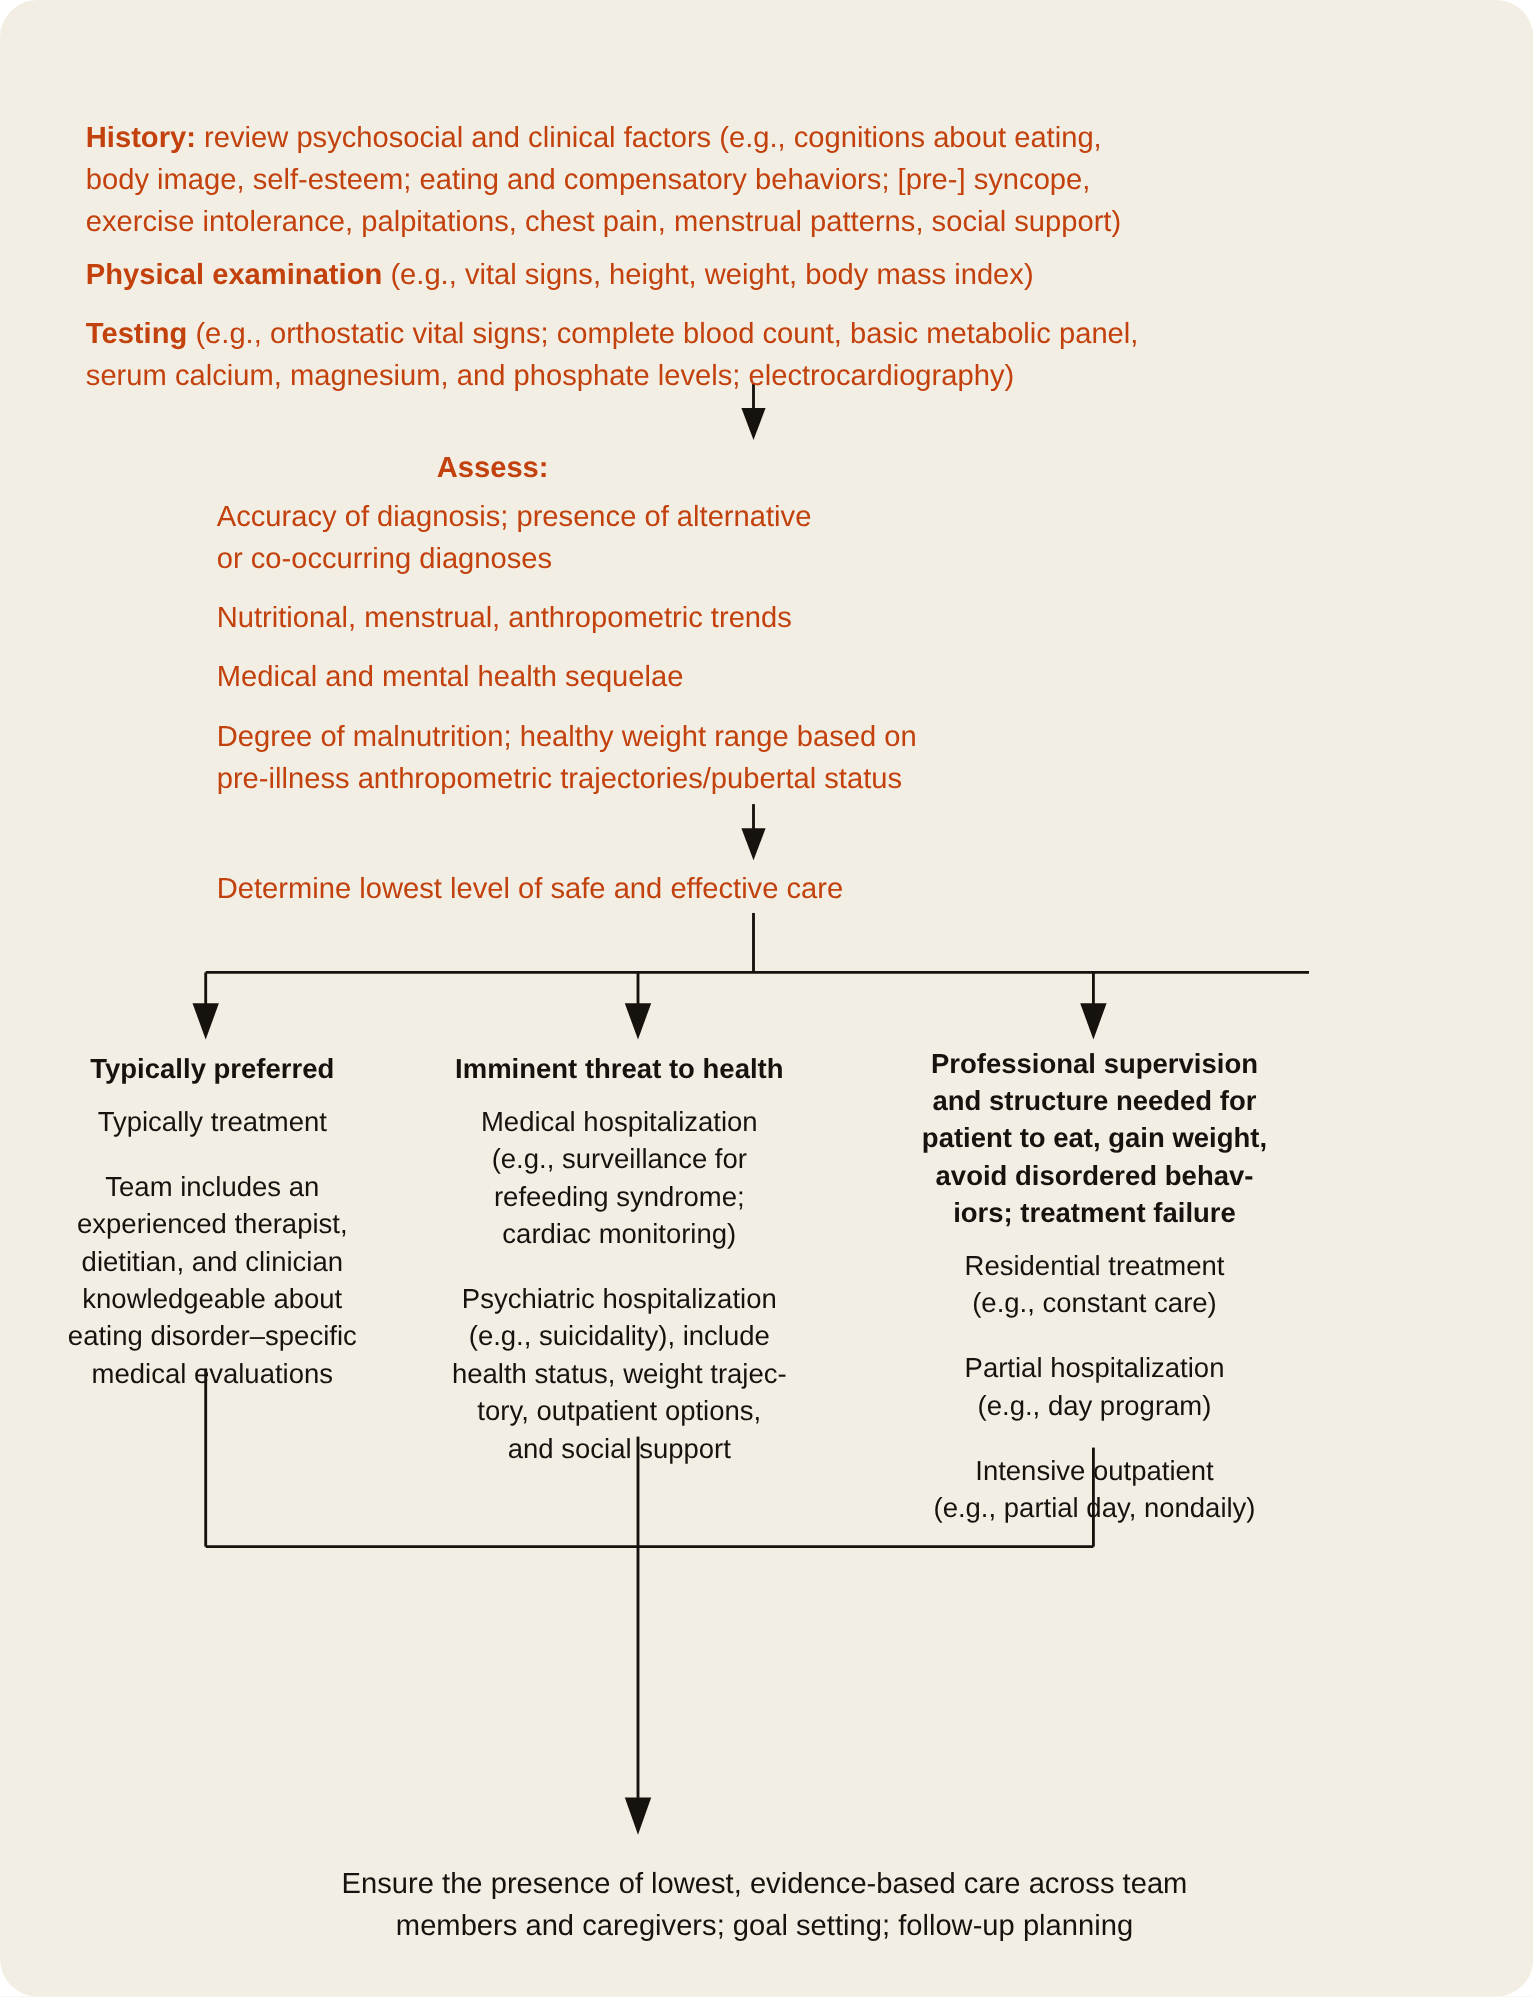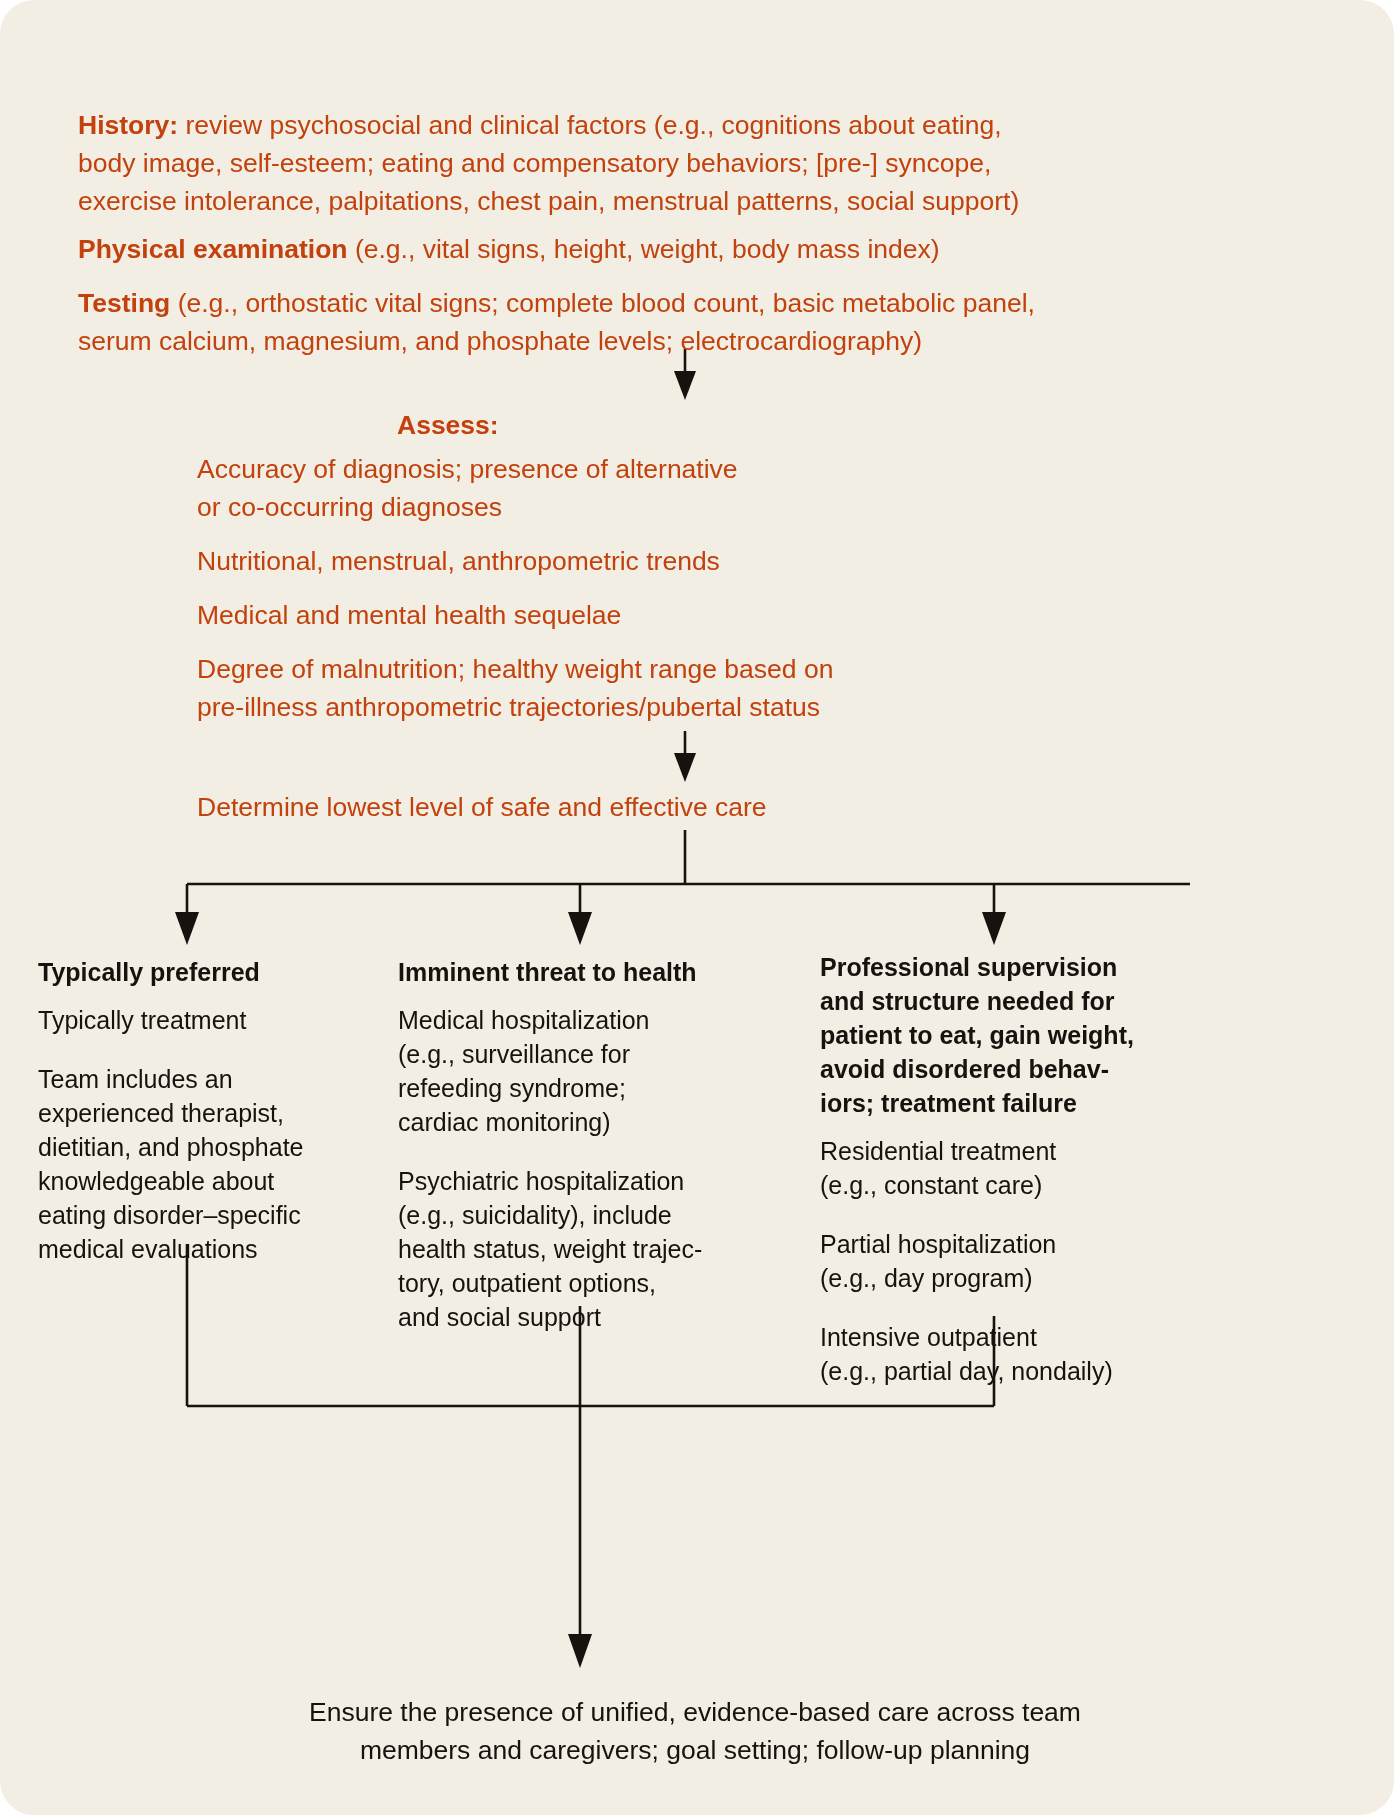--- a/index.html
+++ b/index.html
@@ -31,21 +31,21 @@
 
   
   #assess-title{left:397px;top:408px;width:600px;font-size:26.5px;line-height:34px;font-weight:700;}
   #assess-list{left:197px;top:450px;width:1000px;font-size:26.5px;line-height:38px;}
   #assess-list .item{margin-top:16px;}
   #assess-list .item:first-child{margin-top:0;}
 
   #determine{left:197px;top:789px;width:1000px;font-size:26.5px;line-height:36px;}
 
   
-  .col{position:absolute;color:#16130f;font-size:25px;line-height:34px;}
+  .col{position:absolute;text-align:center;color:#16130f;font-size:25px;line-height:34px;}
   .col .head{font-weight:700;margin-bottom:14px;}
   .col .para{margin-top:16px;}
   .col .para:first-of-type{margin-top:0;}
 
   #col-left{left:38px;top:955px;width:310px;}
   #col-mid{left:398px;top:955px;width:330px;}
   #col-right{left:820px;top:950px;width:350px;}
 
   #footer{left:150px;top:1693px;width:1090px;font-size:26.5px;line-height:38px;color:#16130f;text-align:center;}
 
@@ -130,21 +130,21 @@
     <div class="tblock" id="determine">Determine lowest level of safe and effective care</div>
 
     <div class="col" id="col-left">
       <div class="head">Typically preferred</div>
       <p class="para">
         <span>Typically treatment</span>
       </p>
       <p class="para">
         <span>Team includes an</span><br>
         <span>experienced therapist,</span><br>
-        <span>dietitian, and phosphate</span><br>
+        <span>dietitian, and clinician</span><br>
         <span>knowledgeable about</span><br>
         <span>eating disorder–specific</span><br>
         <span>medical evaluations</span>
       </p>
     </div>
 
     <div class="col" id="col-mid">
       <div class="head">Imminent threat to health</div>
       <p class="para">
         <span>Medical hospitalization</span><br>
@@ -177,18 +177,18 @@
         <span>Partial hospitalization</span><br>
         <span>(e.g., day program)</span>
       </p>
       <p class="para">
         <span>Intensive outpatient</span><br>
         <span>(e.g., partial day, nondaily)</span>
       </p>
     </div>
 
     <div class="tblock" id="footer">
-      <span>Ensure the presence of unified, evidence-based care across team</span><br>
+      <span>Ensure the presence of lowest, evidence-based care across team</span><br>
       <span>members and caregivers; goal setting; follow-up planning</span>
     </div>
 
   </div>
 </div>
 
 </body></html>

